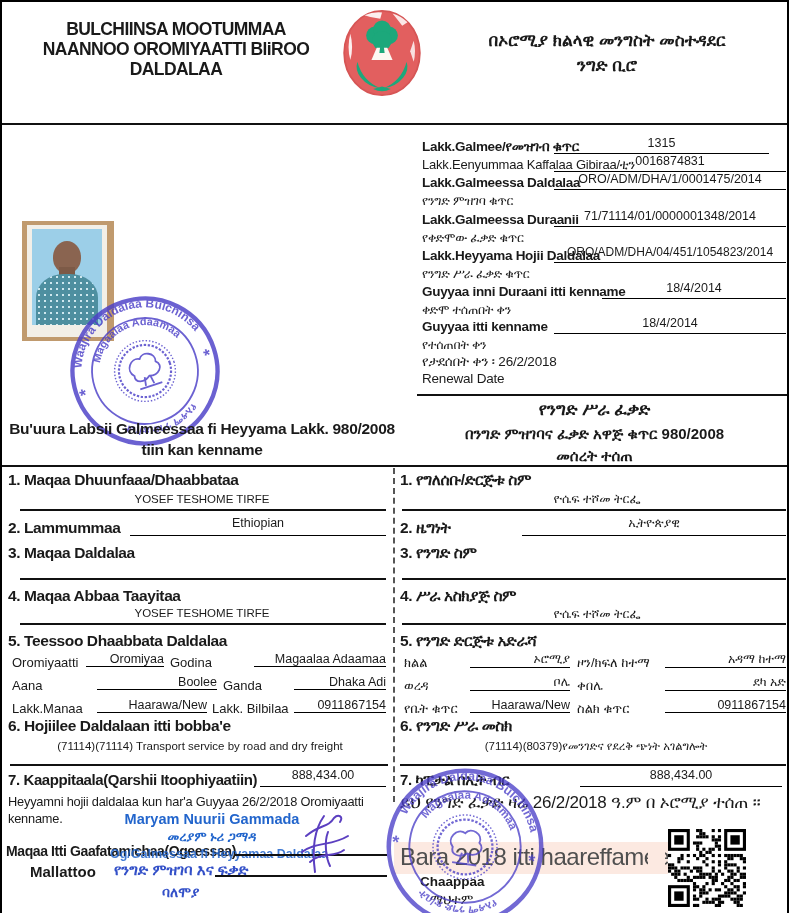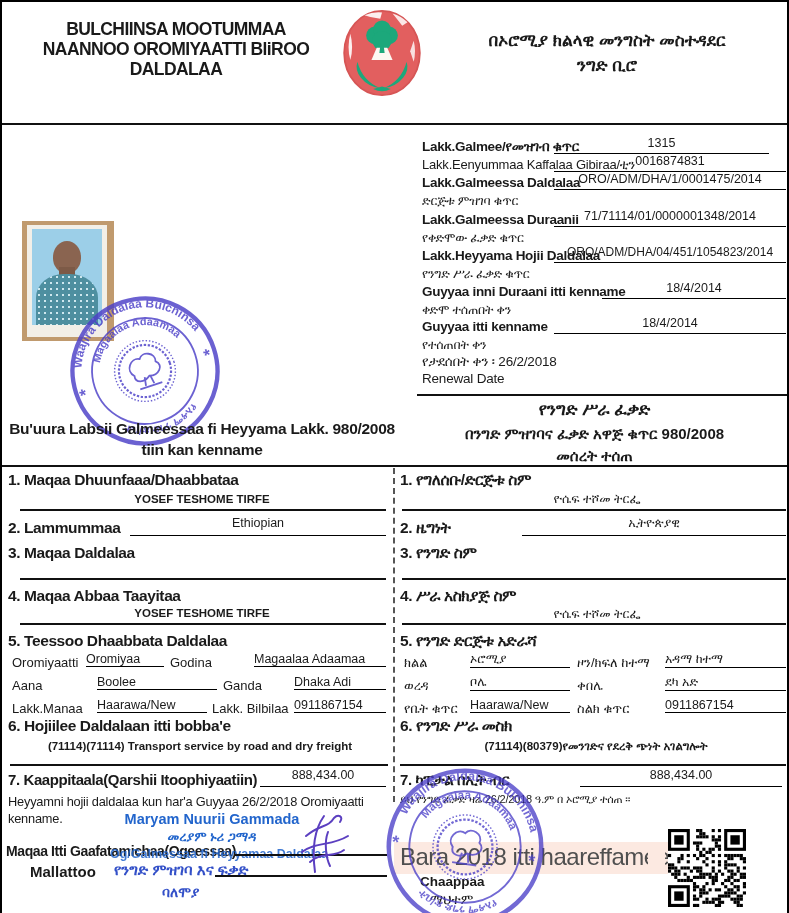--- a/index.html
+++ b/index.html
@@ -8,23 +8,23 @@
         box-sizing:border-box;font-family:"Liberation Sans",sans-serif;color:#1a1a1a;}
   .abs{position:absolute;}
   .b{font-weight:bold;}
   .ctr{text-align:center;}
   .uline{border-bottom:1.5px solid #000;}
   .hline{background:#111;height:1.5px;}
   .lbl{font-size:13.5px;letter-spacing:-0.3px;white-space:nowrap;}
   .sub{font-size:12.5px;letter-spacing:-0.2px;white-space:nowrap;}
   .val{font-size:12.5px;white-space:nowrap;}
   .ftitle{font-size:15.5px;font-weight:bold;letter-spacing:-0.4px;white-space:nowrap;}
-  .fval{font-size:11.5px;white-space:nowrap;font-weight:bold;}
+  .fval{font-size:11.5px;white-space:nowrap;}
   .addr-lbl{font-size:13px;white-space:nowrap;}
-  .addr-val{font-size:12.5px;text-align:left;border-bottom:1.5px solid #000;white-space:nowrap;}
+  .addr-val{font-size:12.5px;text-align:right;border-bottom:1.5px solid #000;white-space:nowrap;}
   .blue{color:#2265cc;font-weight:bold;}
   .blue2{color:#3350c8;font-weight:bold;}
   .banner{background:#fce9e1;color:#4f4f4f;font-size:24px;letter-spacing:-0.5px;white-space:nowrap;}
   svg text{font-family:"Liberation Sans",sans-serif;}
 </style>
 </head>
 <body>
 
 <div id="page">
 
@@ -60,21 +60,21 @@
   <div class="abs hline" style="left:0;top:121px;width:789px;height:2px;"></div>
 
   <div class="abs lbl b" style="left:420px;top:137px;">Lakk.Galmee/የመዝገብ ቁጥር</div>
   <div class="abs val ctr uline" style="left:552px;top:134px;width:215px;height:17px;">1315</div>
 
   <div class="abs sub" style="left:420px;top:155px;font-size:13px;">Lakk.Eenyummaa Kaffalaa Gibiraa/ቲን</div>
   <div class="abs val ctr uline" style="left:552px;top:152px;width:232px;height:17px;">0016874831</div>
 
   <div class="abs lbl b" style="left:420px;top:173px;">Lakk.Galmeessa Daldalaa</div>
   <div class="abs val ctr uline" style="left:552px;top:170px;width:232px;height:17px;">ORO/ADM/DHA/1/0001475/2014</div>
-  <div class="abs sub" style="left:420px;top:192px;">ድርጅቱ ምዝገባ ቁጥር</div>
+  <div class="abs sub" style="left:420px;top:192px;">የንግድ ምዝገባ ቁጥር</div>
 
   <div class="abs lbl b" style="left:420px;top:210px;">Lakk.Galmeessa Duraanii</div>
   <div class="abs val ctr uline" style="left:552px;top:207px;width:232px;height:17px;">71/71114/01/0000001348/2014</div>
   <div class="abs sub" style="left:420px;top:229px;">የቀድሞው ፈቃድ ቁጥር</div>
 
   <div class="abs lbl b" style="left:420px;top:246px;">Lakk.Heyyama Hojii Daldalaa</div>
   <div class="abs val ctr uline" style="left:552px;top:243px;width:232px;height:17px;font-size:12px;">ORO/ADM/DHA/04/451/1054823/2014</div>
   <div class="abs sub" style="left:420px;top:265px;">የንግድ ሥራ ፈቃድ ቁጥር</div>
 
   <div class="abs lbl b" style="left:420px;top:282px;">Guyyaa inni Duraani itti kenname</div>
@@ -233,21 +233,21 @@
   <div class="abs addr-lbl" style="left:575px;top:699px;">ስልክ ቁጥር</div>
   <div class="abs addr-val" style="left:663px;top:696px;width:121px;">0911867154</div>
 
   <div class="abs ftitle" style="left:398px;top:715px;">6. የንግድ ሥራ መስክ</div>
   <div class="abs fval ctr" style="left:404px;top:738px;width:380px;">(71114)(80379)የመንገድና የደረቅ ጭነት አገልግሎት</div>
 
   <div class="abs hline" style="left:398px;top:762px;width:386px;"></div>
   <div class="abs ftitle" style="left:398px;top:769px;font-size:15px;">7. ካፒታል በኢት ብር</div>
   <div class="abs val ctr uline" style="left:578px;top:766px;width:202px;height:18px;">888,434.00</div>
 
-  <div class="abs" style="left:398px;top:791px;width:386px;font-size:11px;letter-spacing:-0.2px;white-space:nowrap;">ይህ የንግድ ፈቃድ ዛሬ 26/2/2018 ዓ.ም በ ኦሮሚያ ተሰጠ ።</div>
+  <div class="abs" style="left:398px;top:791px;width:386px;font-size:17px;letter-spacing:-0.2px;white-space:nowrap;">ይህ የንግድ ፈቃድ ዛሬ 26/2/2018 ዓ.ም በ ኦሮሚያ ተሰጠ ።</div>
 
   <div class="abs banner" style="left:392px;top:840px;padding:1px 6px 3px 6px;">Bara 2018  itti haareffameera</div>
   <div class="abs" style="left:646px;top:842px;width:17px;height:24px;background:#fce9e1;"></div>
 
   <div class="abs b" style="left:418px;top:872px;font-size:13.5px;">Chaappaa</div>
   <div class="abs" style="left:428px;top:890px;font-size:13.5px;">ማህተም</div>
 
   <svg class="abs" style="left:383px;top:765px;opacity:0.78;" width="160" height="160" viewBox="-105 -105 210 210">
     <g transform="rotate(8)">
         <use href="#stampG"></use>

